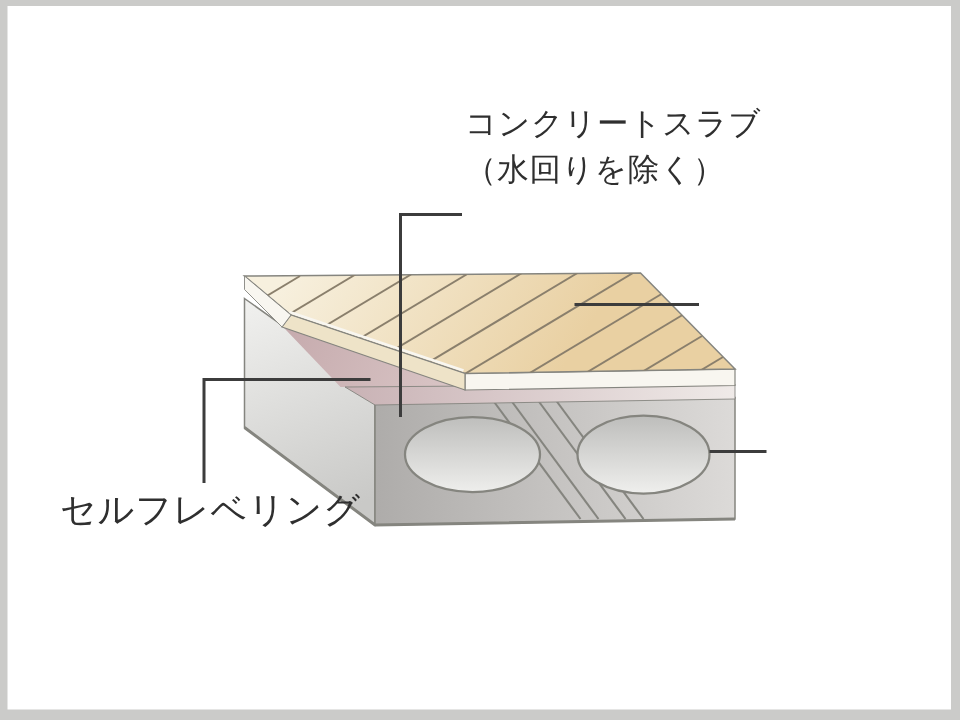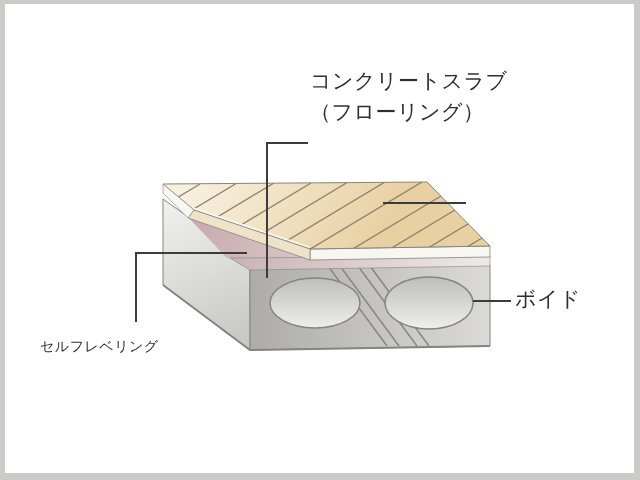--- a/index.html
+++ b/index.html
@@ -2,24 +2,24 @@
 <html><head>
 <meta charset="utf-8">
 <style>
   html,body{margin:0;padding:0;background:#ffffff;}
   .frame{position:relative;width:640px;height:480px;background:#cbcbc9;overflow:hidden;
          font-family:"Liberation Serif","DejaVu Serif",serif;}
   .canvas{position:absolute;left:5px;top:4px;width:629px;height:469px;background:#ffffff;}
   .diagram-svg{position:absolute;left:-5px;top:-4px;width:640px;height:480px;}
   .label{position:absolute;font-size:21px;color:#2f2f2f;white-space:nowrap;
          letter-spacing:0.5px;line-height:1.2;}
-  .label-concrete{left:305px;top:63px;line-height:31px;font-family:Liberation Mono, monospace;}
+  .label-concrete{left:305px;top:63px;line-height:31px;}
   .label-flooring{left:464px;top:186px;}
   .label-void{left:510px;top:283px;}
-  .label-selflevel{left:35px;top:323px;font-size:14px;margin-top:12px;}
+  .label-selflevel{left:35px;top:323px;font-size:24px;}
 </style>
 </head>
 <body>
 
 <div class="frame">
   <div class="canvas">
 
     <svg class="diagram-svg" viewBox="0 0 640 480">
       <defs>
         <linearGradient id="gFloor" gradientUnits="userSpaceOnUse" x1="200" y1="170" x2="360" y2="270">
@@ -94,19 +94,18 @@
       <polyline points="163,285 250,350 490,346" fill="none" stroke-width="2" stroke="#85857f"></polyline>
 
       <polyline points="308,143 267,143 267,278" fill="none" stroke-width="2" stroke="#3c3c3c"></polyline>
       <line x1="383" y1="203" x2="466" y2="203" stroke-width="2" stroke="#3c3c3c"></line>
       <line x1="473" y1="301" x2="511" y2="301" stroke-width="2" stroke="#3c3c3c"></line>
       <polyline points="247,253 136,253 136,322" fill="none" stroke-width="2" stroke="#3c3c3c"></polyline>
     </svg>
 
     <div class="label label-concrete">
       <div>コンクリートスラブ</div>
-      <div>（フローリング）</div>
+      <div>（水回りを除く）</div>
     </div>
-    <div class="label label-void">ボイド</div>
     <div class="label label-selflevel">セルフレベリング</div>
 
   </div>
 </div>
 
 </body></html>

